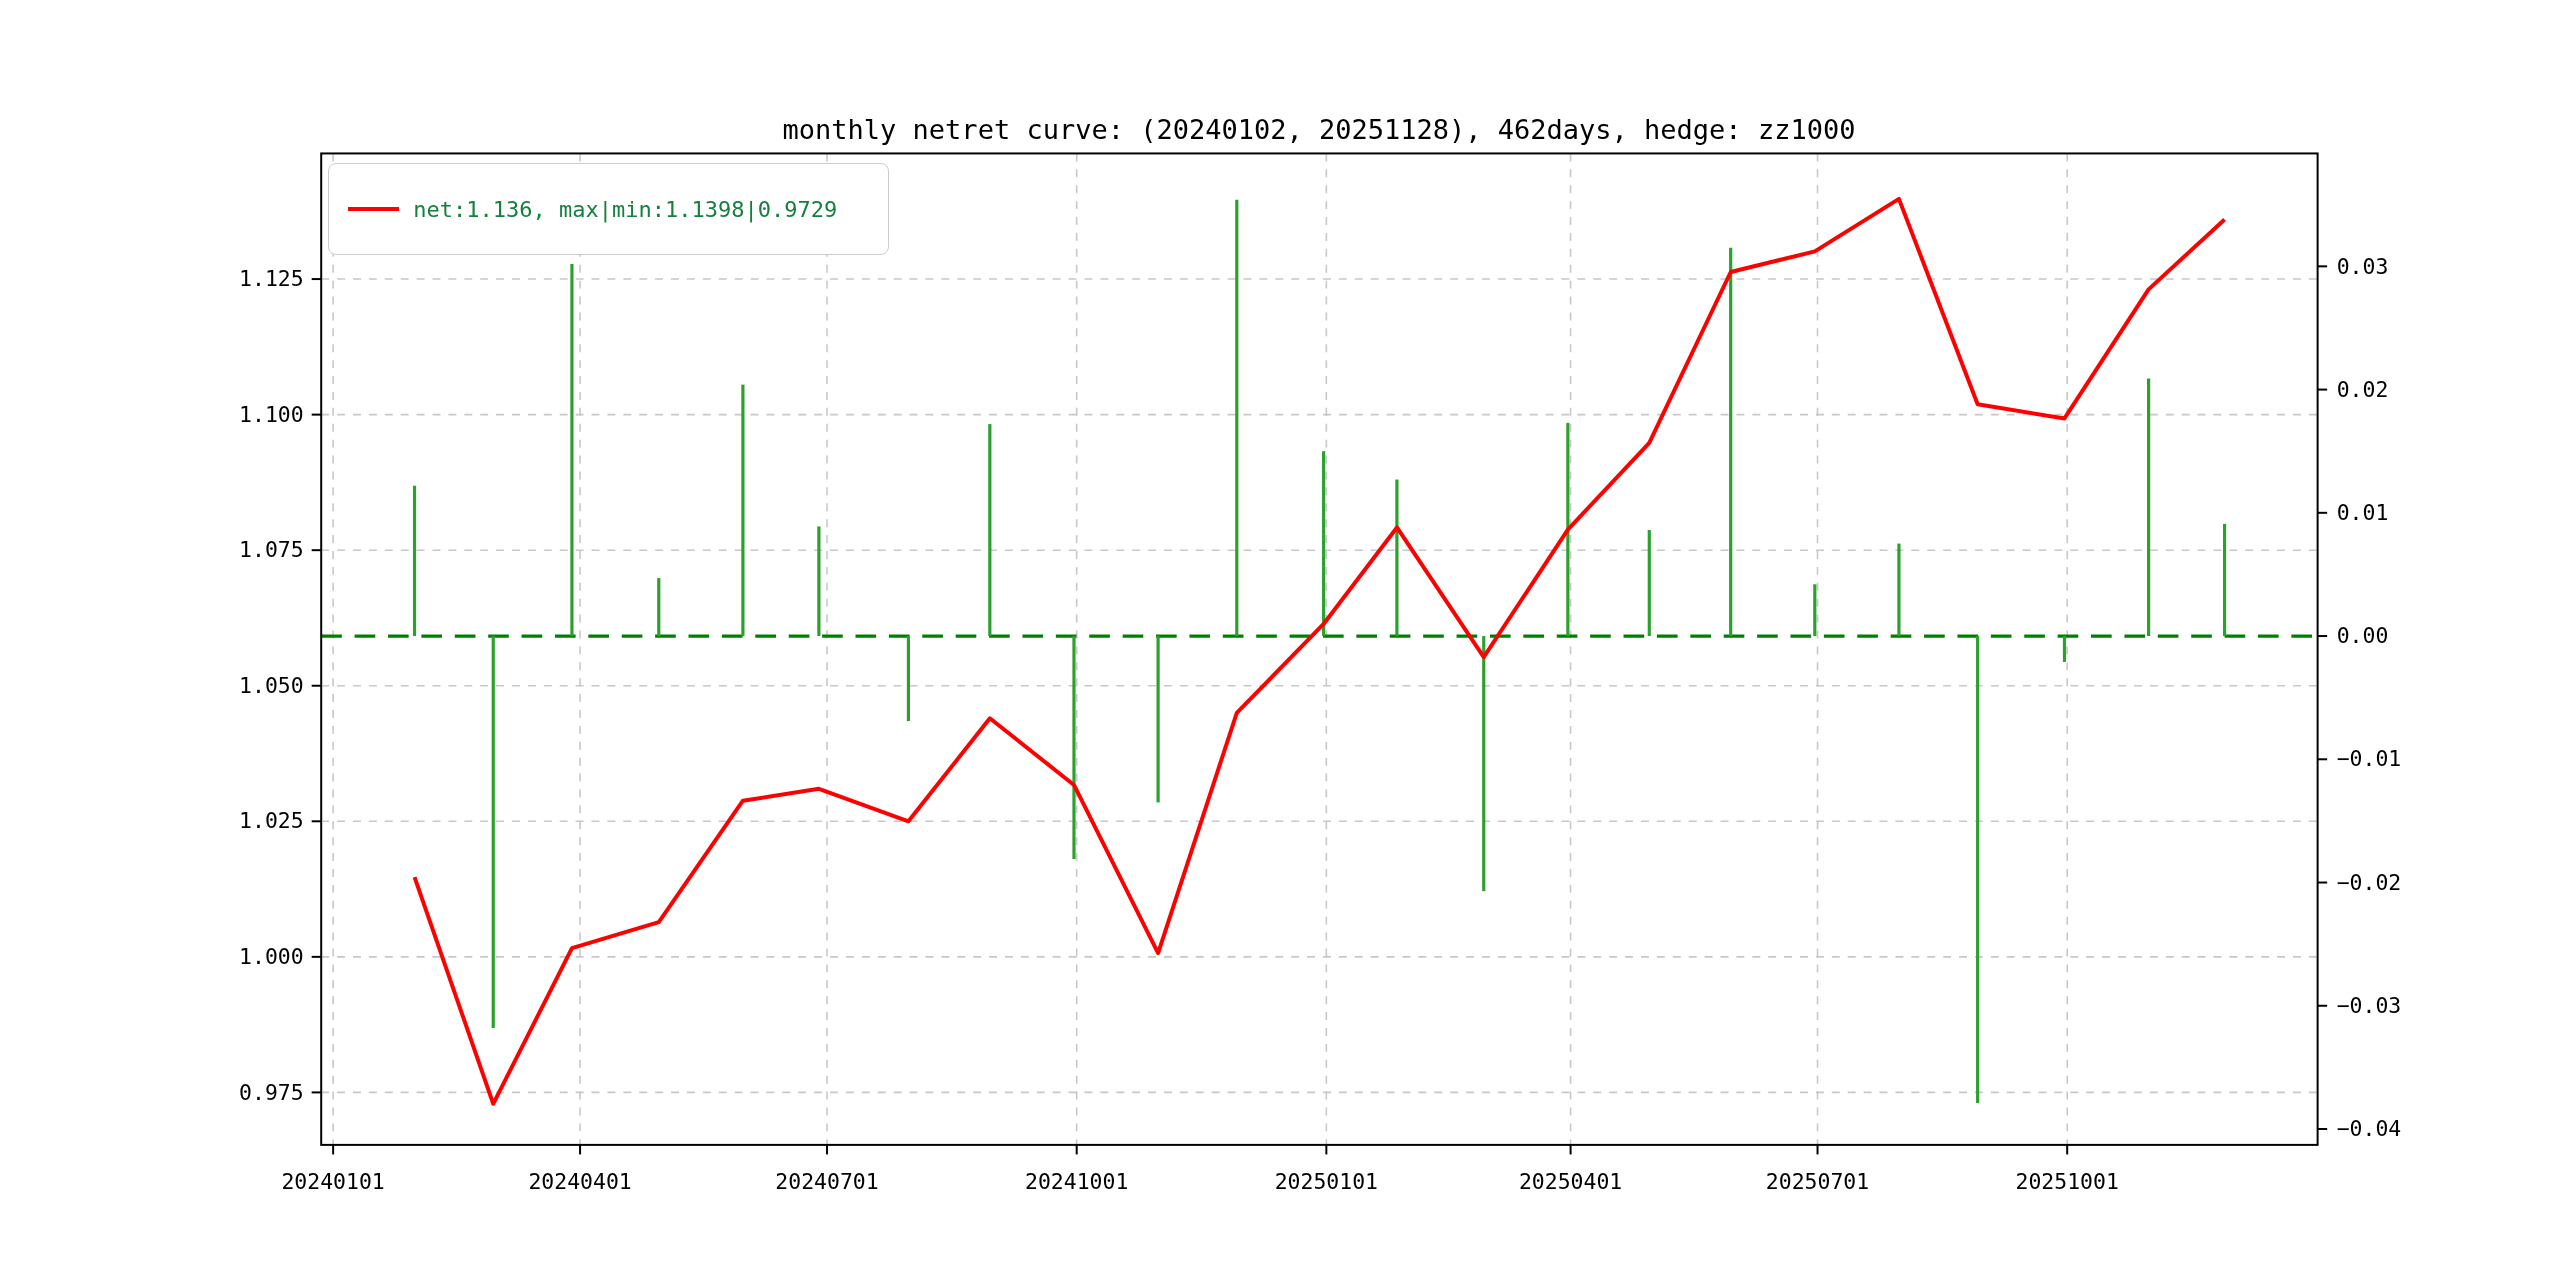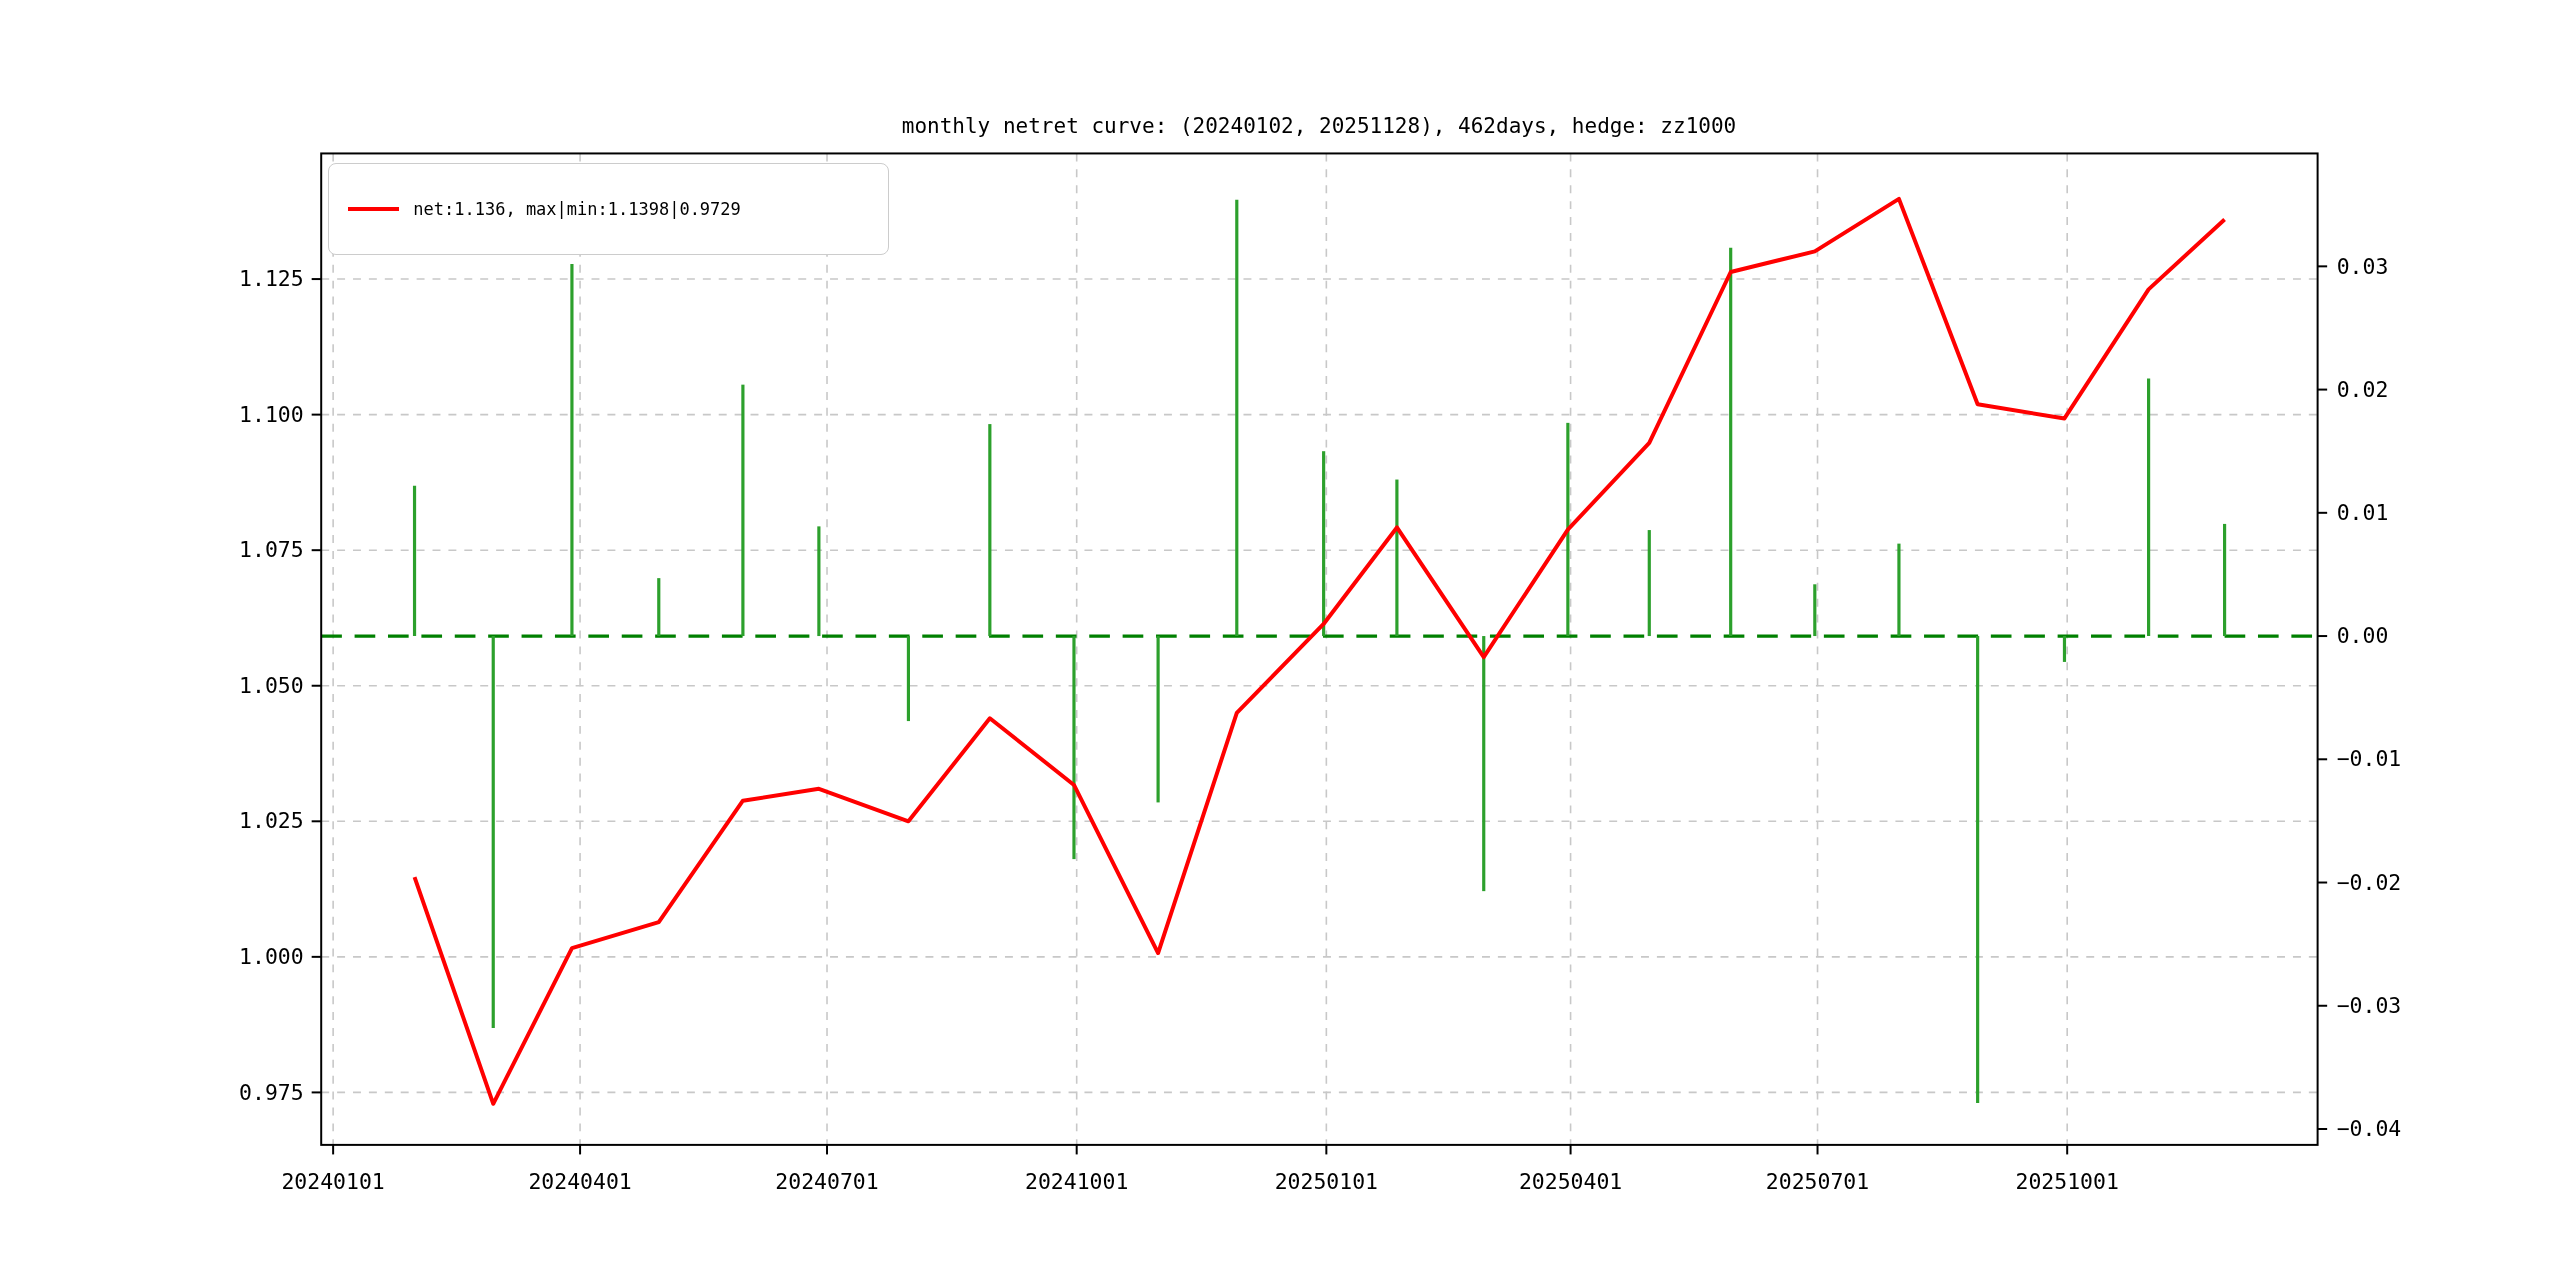--- a/index.html
+++ b/index.html
@@ -8,21 +8,21 @@
     width:2576px;height:1288px;
     background:#ffffff;
     font-family:"DejaVu Sans Mono","Liberation Mono",monospace;
     overflow:hidden;
   }
   #chart-svg{position:absolute;left:0;top:0;}
   #chart-title{
     position:absolute;
     left:321px;top:114px;width:1996px;
     text-align:center;
-    font-size:21px;color:#000;
+    font-size:27px;color:#000;
     white-space:pre;
   }
   #legend{
     position:absolute;
     left:328px;top:163px;
     width:561px;height:92px;
     box-sizing:border-box;
     background:#ffffff;
     border:1.6px solid #cccccc;
     border-radius:8px;
@@ -31,21 +31,21 @@
     z-index:5;
   }
   .legend-row{display:flex;align-items:center;height:24px;}
   .legend-swatch{
     display:inline-block;
     width:51px;height:0;
     border-top:4px solid #ff0000;
     margin-left:19px;margin-right:14.3px;
     flex:none;
   }
-  .legend-label{font-size:17px;color:#000000;white-space:pre;}
+  .legend-label{font-size:22px;color:#15803d;white-space:pre;}
   text{font-family:"DejaVu Sans Mono","Liberation Mono",monospace;}
 </style>
 </head>
 <body>
 
 <div id="canvas">
   <svg id="chart-svg" width="2576" height="1288" viewBox="0 0 3240 1620">
       <rect x="0" y="0" width="3240" height="1620" fill="#ffffff"></rect>
       <line x1="404" x2="2915" y1="1374" y2="1374" stroke="#c8c8c8" stroke-width="2" stroke-dasharray="10 10"></line>
       <line x1="404" x2="2915" y1="1203.4999999999998" y2="1203.4999999999998" stroke="#c8c8c8" stroke-width="2" stroke-dasharray="10 10"></line>

